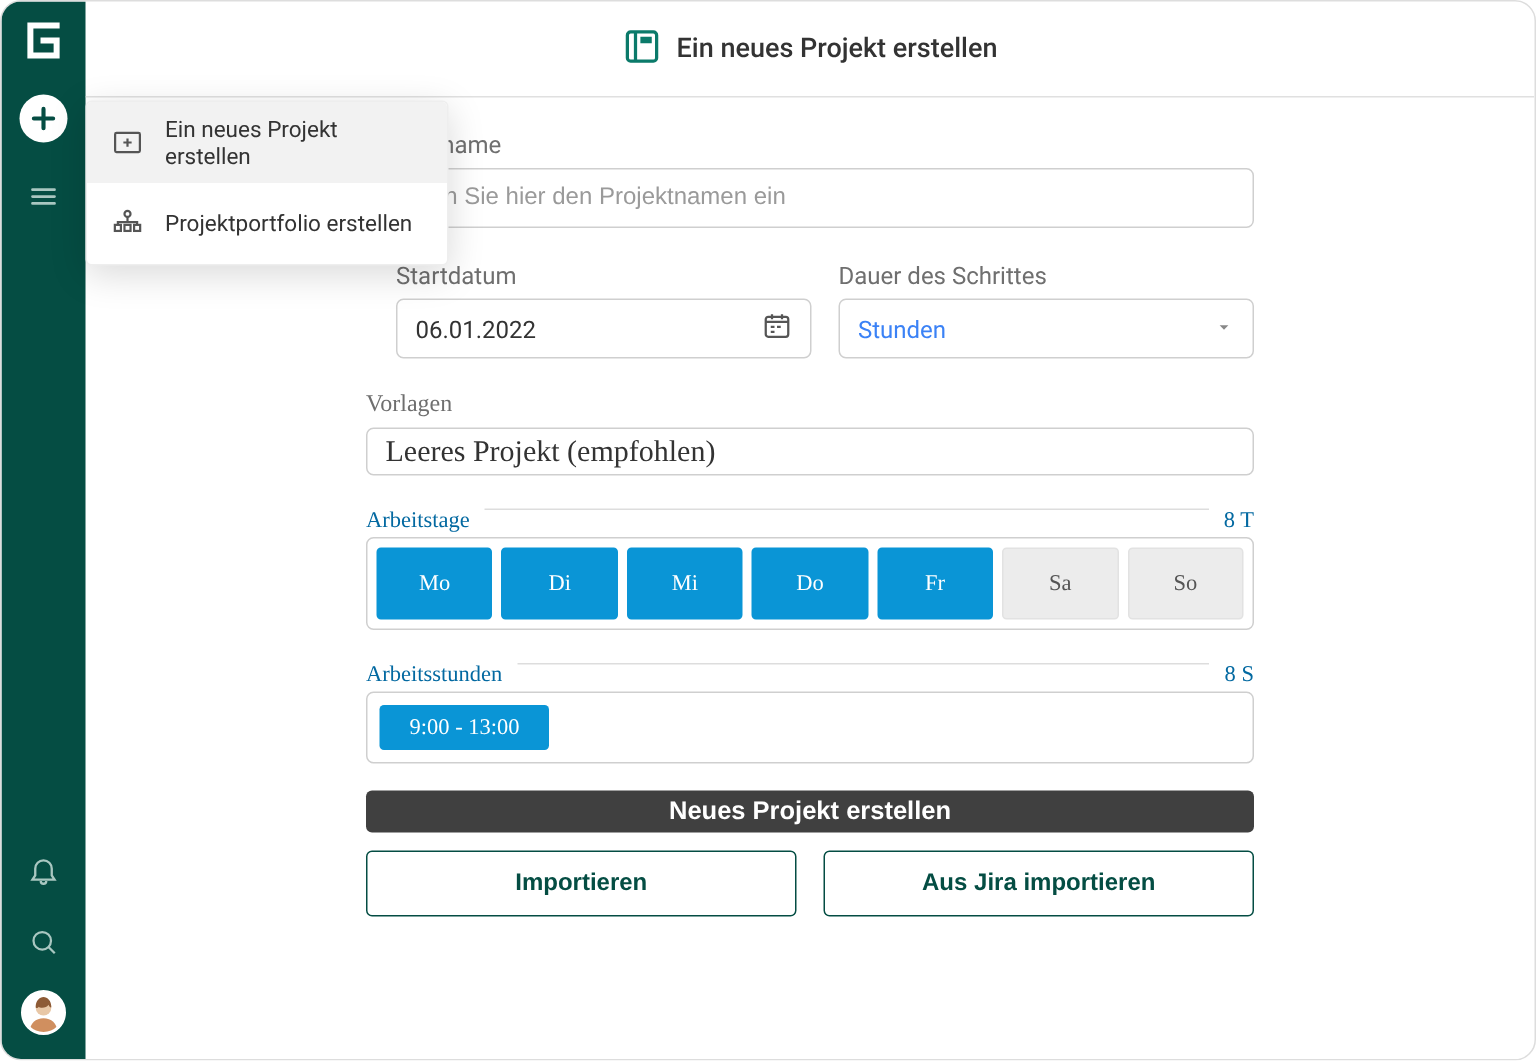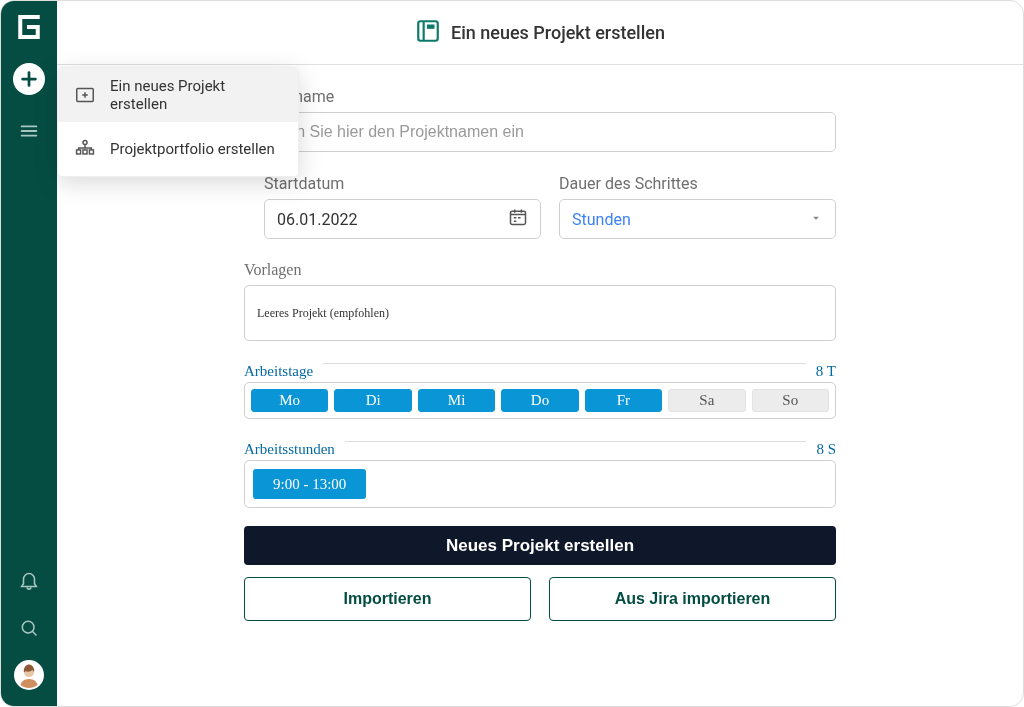--- a/index.html
+++ b/index.html
@@ -121,34 +121,34 @@
   .input input {
     border:none; outline:none; width:100%; font-size:16px; color:#333;
     background:transparent;
   }
   .input input::placeholder{ color:#9a9a9a; }
   .date-input { justify-content:space-between;align-items:center; }
   .date-input .cal-icon svg{ width:20px; height:20px; color:#555; }
   .select { justify-content:space-between; color:#3b82f6; cursor:pointer; }
   .select .caret { color:#888; }
   .select .caret svg{ width:14px; height:14px; }
-  .template-box { height:56px; font-size:12px; }
+  .template-box { height:32px; font-size:20px; }
 
   .days-box, .hours-box {
     border:1.5px solid #cfcfcf;
     border-radius:5px;
     padding:6px;
     display:flex;
     gap:6px;
     align-items:center;
   }
   .days-box { justify-content:space-between; }
   .day-chip {
     flex:1;
-    height:23px;
+    height:48px;
     border-radius:3px;
     display:flex; align-items:center; justify-content:center;
     font-size:15px; font-weight:500;
     cursor:pointer;
     border:1px solid #e2e2e2;
     background:#ececec;
     color:#555;
   }
   .day-chip.active {
     background:#0a95d6;
@@ -158,22 +158,22 @@
   .hours-box { justify-content:flex-start; gap:18px; padding:8px; }
   .hour-chip{
     height:30px; padding:0 20px;
     background:#0a95d6; color:#fff;
     border-radius:3px; display:flex; align-items:center; justify-content:center;
     font-size:15px; font-weight:500; cursor:pointer;
   }
 
   .btn-row1 { margin-top:18px; }
   .btn-primary {
-    width:100%; height:39px;
-    background:#0f172a; color:#fff;
+    width:100%; height:28px;
+    background:#404040; color:#fff;
     border:none; border-radius:4px;
     font-size:17px; font-weight:600;
     cursor:pointer;
   }
   .btn-row2 { display:flex; gap:18px; margin-top:12px; }
   .btn-outline {
     flex:1; height:44px;
     background:#fff; color:#044d43;
     border:1.5px solid #044d43; border-radius:4px;
     font-size:16px; font-weight:600;

